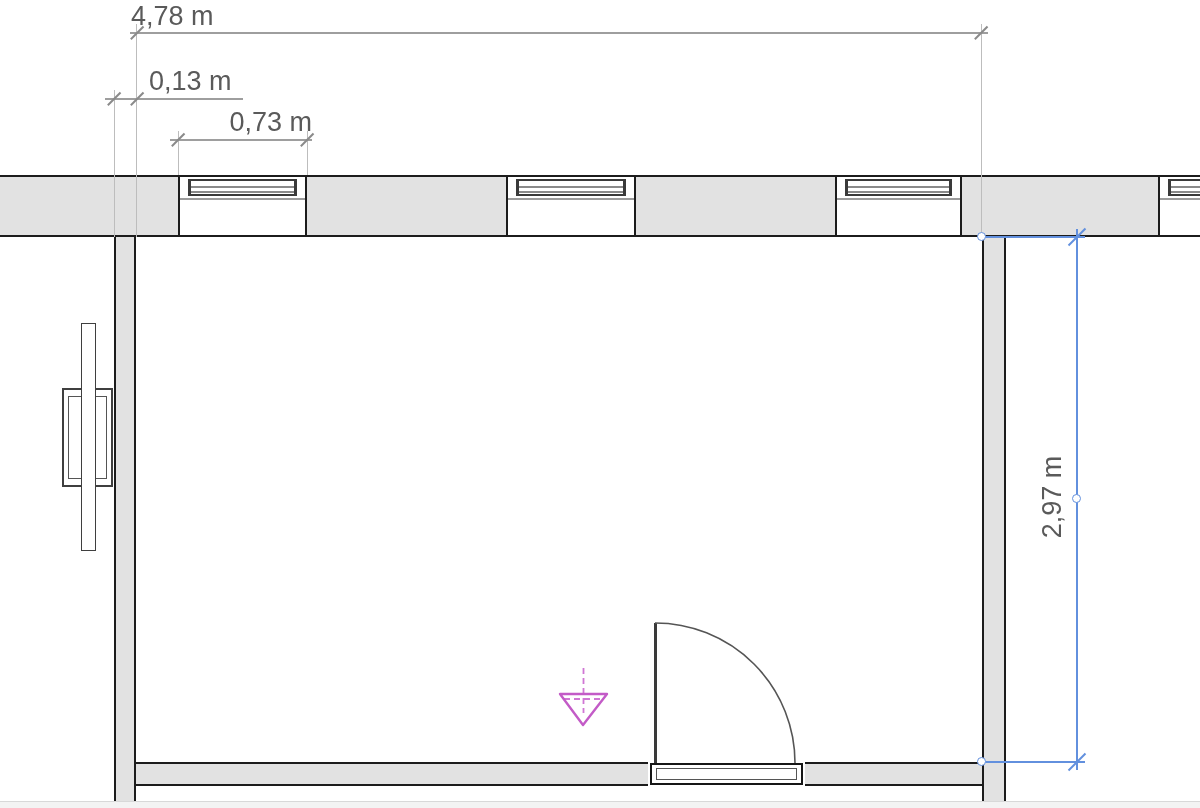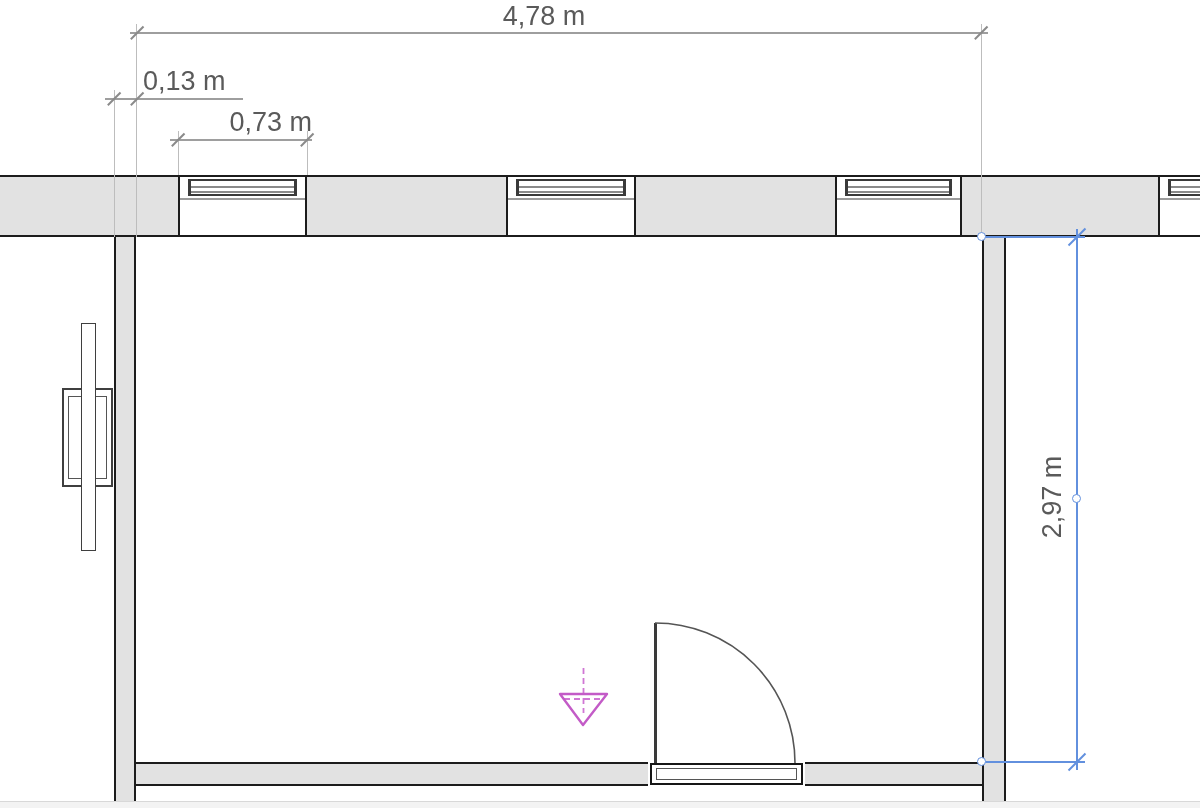--- a/index.html
+++ b/index.html
@@ -44,23 +44,23 @@
   #furniture-inner{left:68px;top:396px;width:39px;height:83px;border:1.5px solid #555;background:#fff;}
   #furniture-panel{left:81px;top:323px;width:15px;height:228px;border:1.5px solid #3f3f3f;background:#fff;}
 
   
   .dim-line{position:absolute;height:1.5px;background:#9e9e9e;}
   .ext-line{position:absolute;width:1px;background:#bdbdbd;}
   .tick{position:absolute;width:18px;height:1.5px;background:#8a8a8a;transform:rotate(-45deg);}
   .dim-label{position:absolute;font-size:27px;line-height:1.1;color:#5a5a5a;white-space:nowrap;}
 
   #dim-room-width-line{left:130px;top:32px;width:858px;}
-  #dim-room-width-label{left:122px;top:2px;width:844px;text-align:center;}
+  #dim-room-width-label{left:131px;top:2px;width:844px;}
   #dim-offset-line{left:105px;top:98px;width:138px;}
-  #dim-offset-label{left:143px;top:67px;}
+  #dim-offset-label{left:149px;top:67px;}
   #dim-window-line{left:170px;top:139px;width:142px;}
   #dim-window-label{left:170px;top:108px;width:142px;text-align:right;}
 
   
   .blue-line{position:absolute;background:#6290de;}
   .blue-tick{position:absolute;width:24px;height:2px;background:#6290de;transform:rotate(-45deg);}
   .handle{position:absolute;width:9px;height:9px;border:1.6px solid #6290de;
     border-radius:50%;background:#fff;box-sizing:border-box;}
   #dim-depth-label{left:1053px;top:497px;transform:translate(-50%,-50%) rotate(-90deg);}
 

